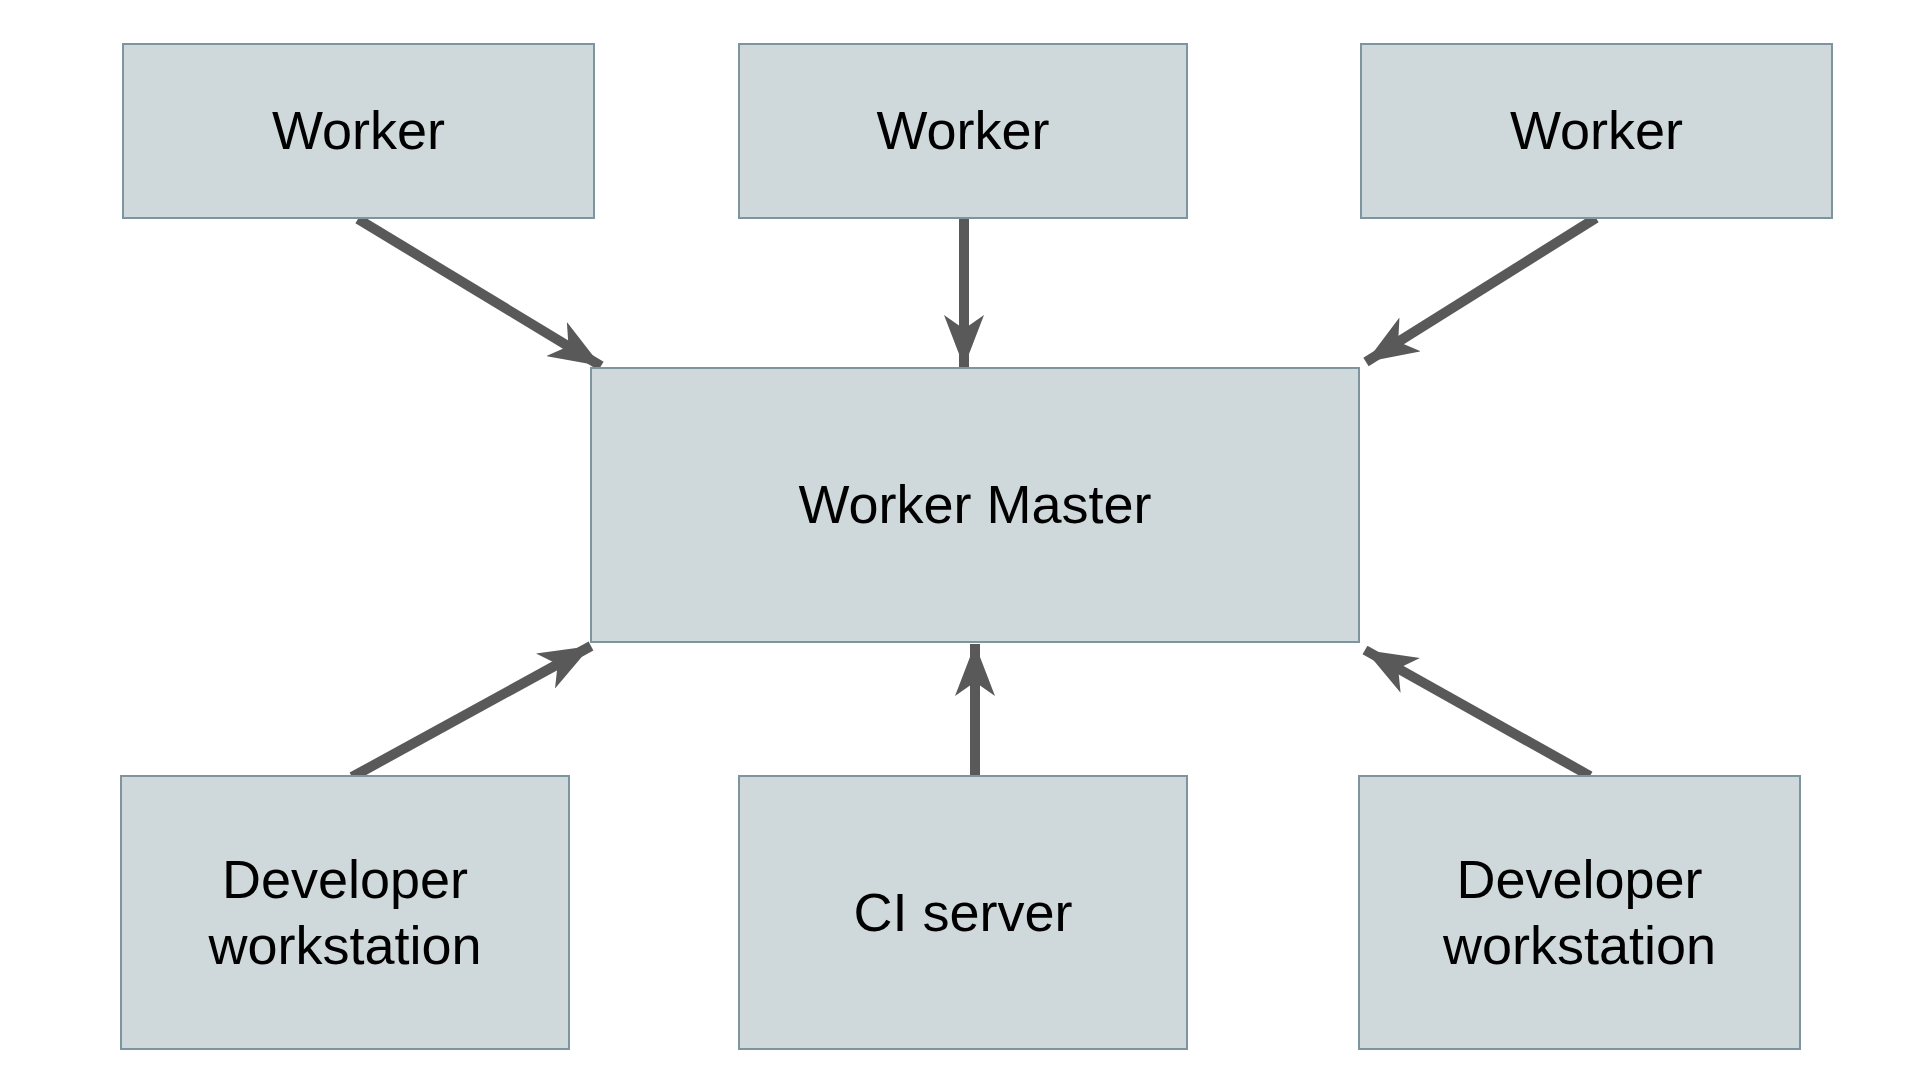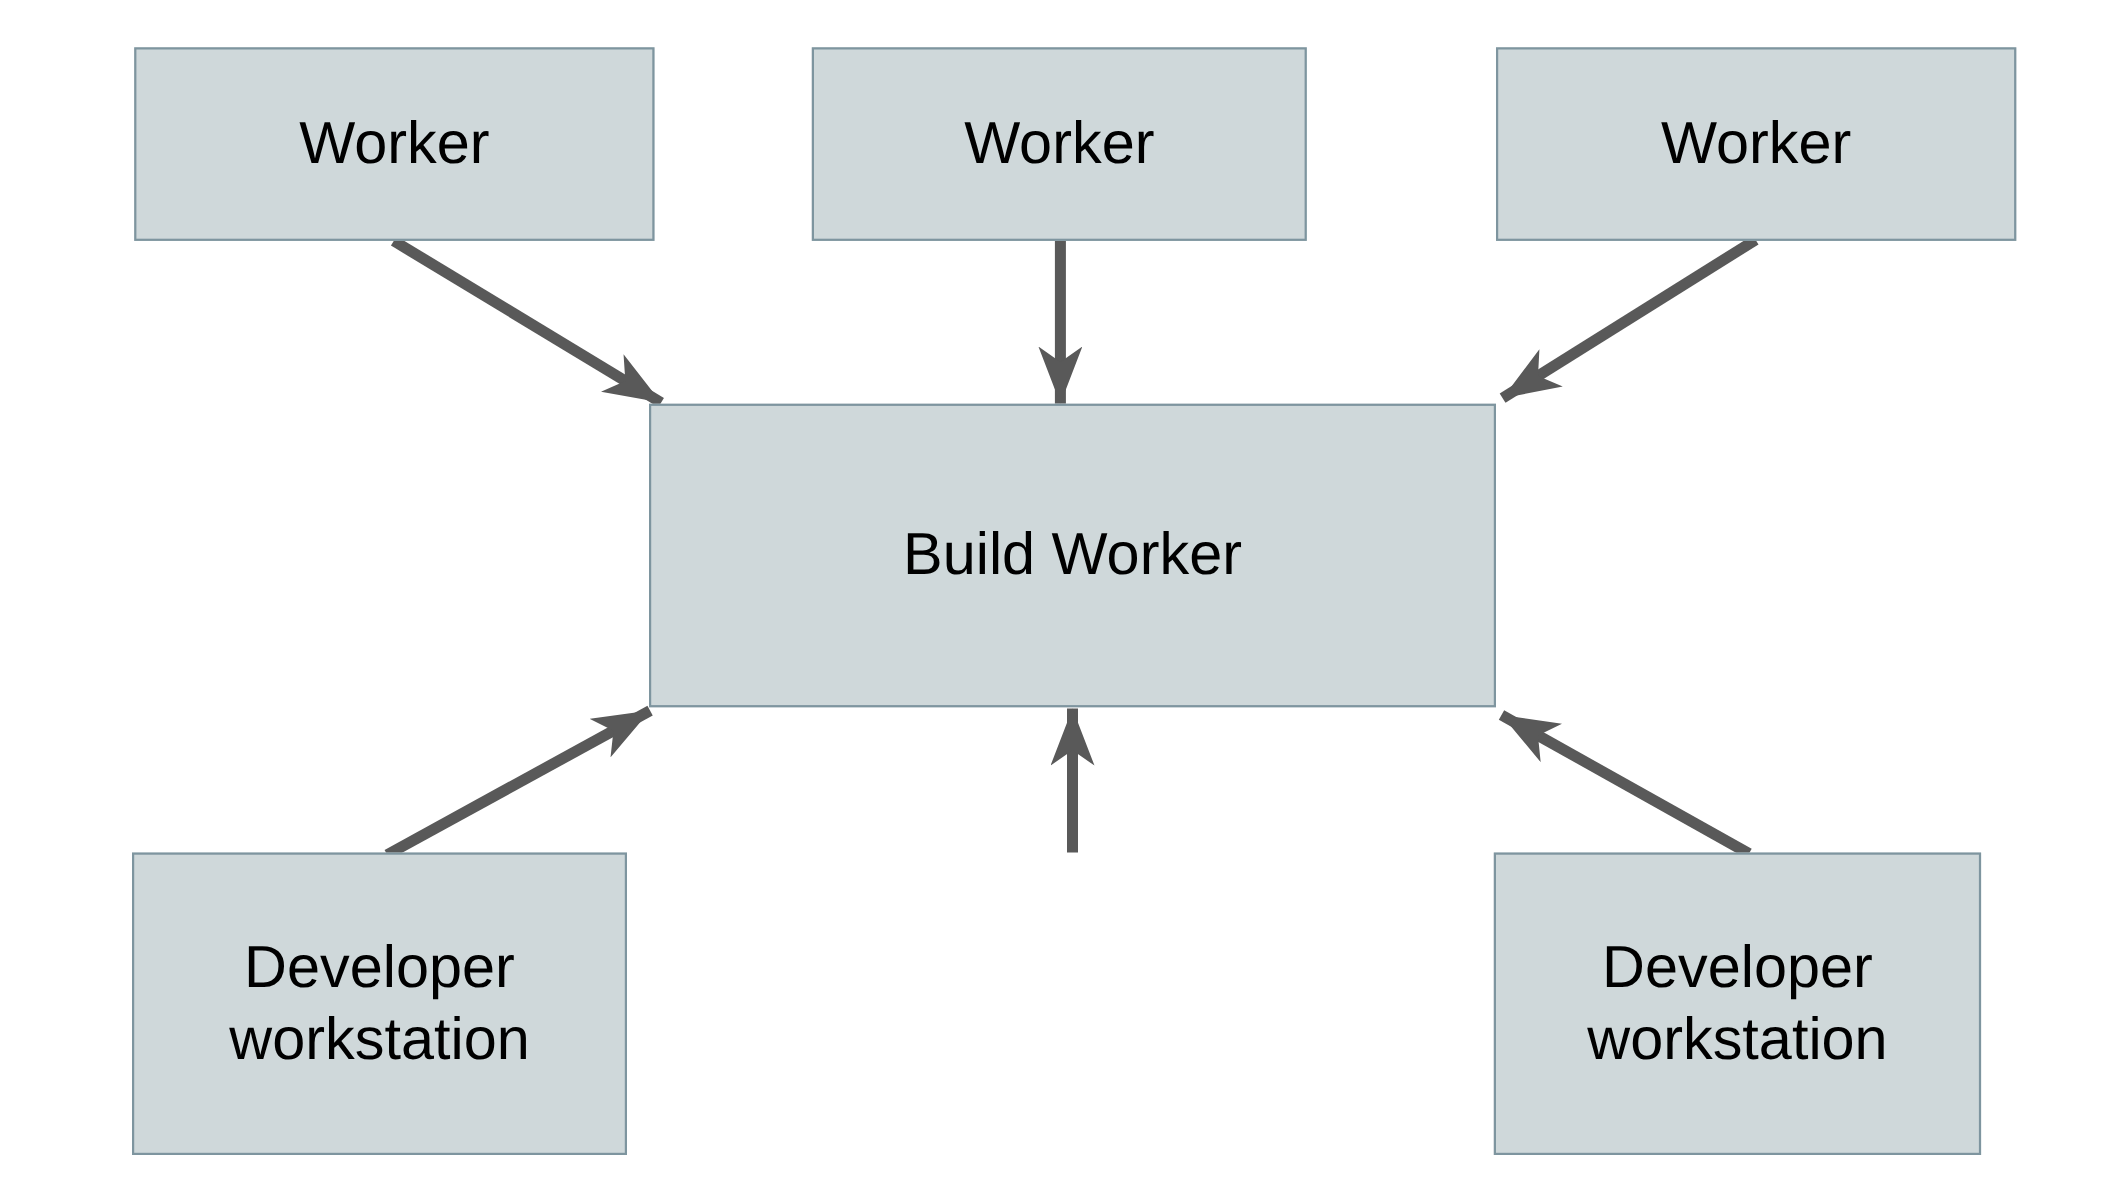--- a/index.html
+++ b/index.html
@@ -79,23 +79,26 @@
     <span>Worker</span>
   </div>
   <div class="node worker-tc">
     <span>Worker</span>
   </div>
   <div class="node worker-tr">
     <span>Worker</span>
   </div>
 
   <div class="node build-master">
-    <span>Build Worker</span>
+    <span>Worker Master</span>
   </div>
 
   <div class="node dev-left">
     <span>Developer workstation</span>
+  </div>
+  <div class="node ci-server">
+    <span>CI server</span>
   </div>
   <div class="node dev-right">
     <span>Developer workstation</span>
   </div>
 
 </div>
 
 </body></html>

